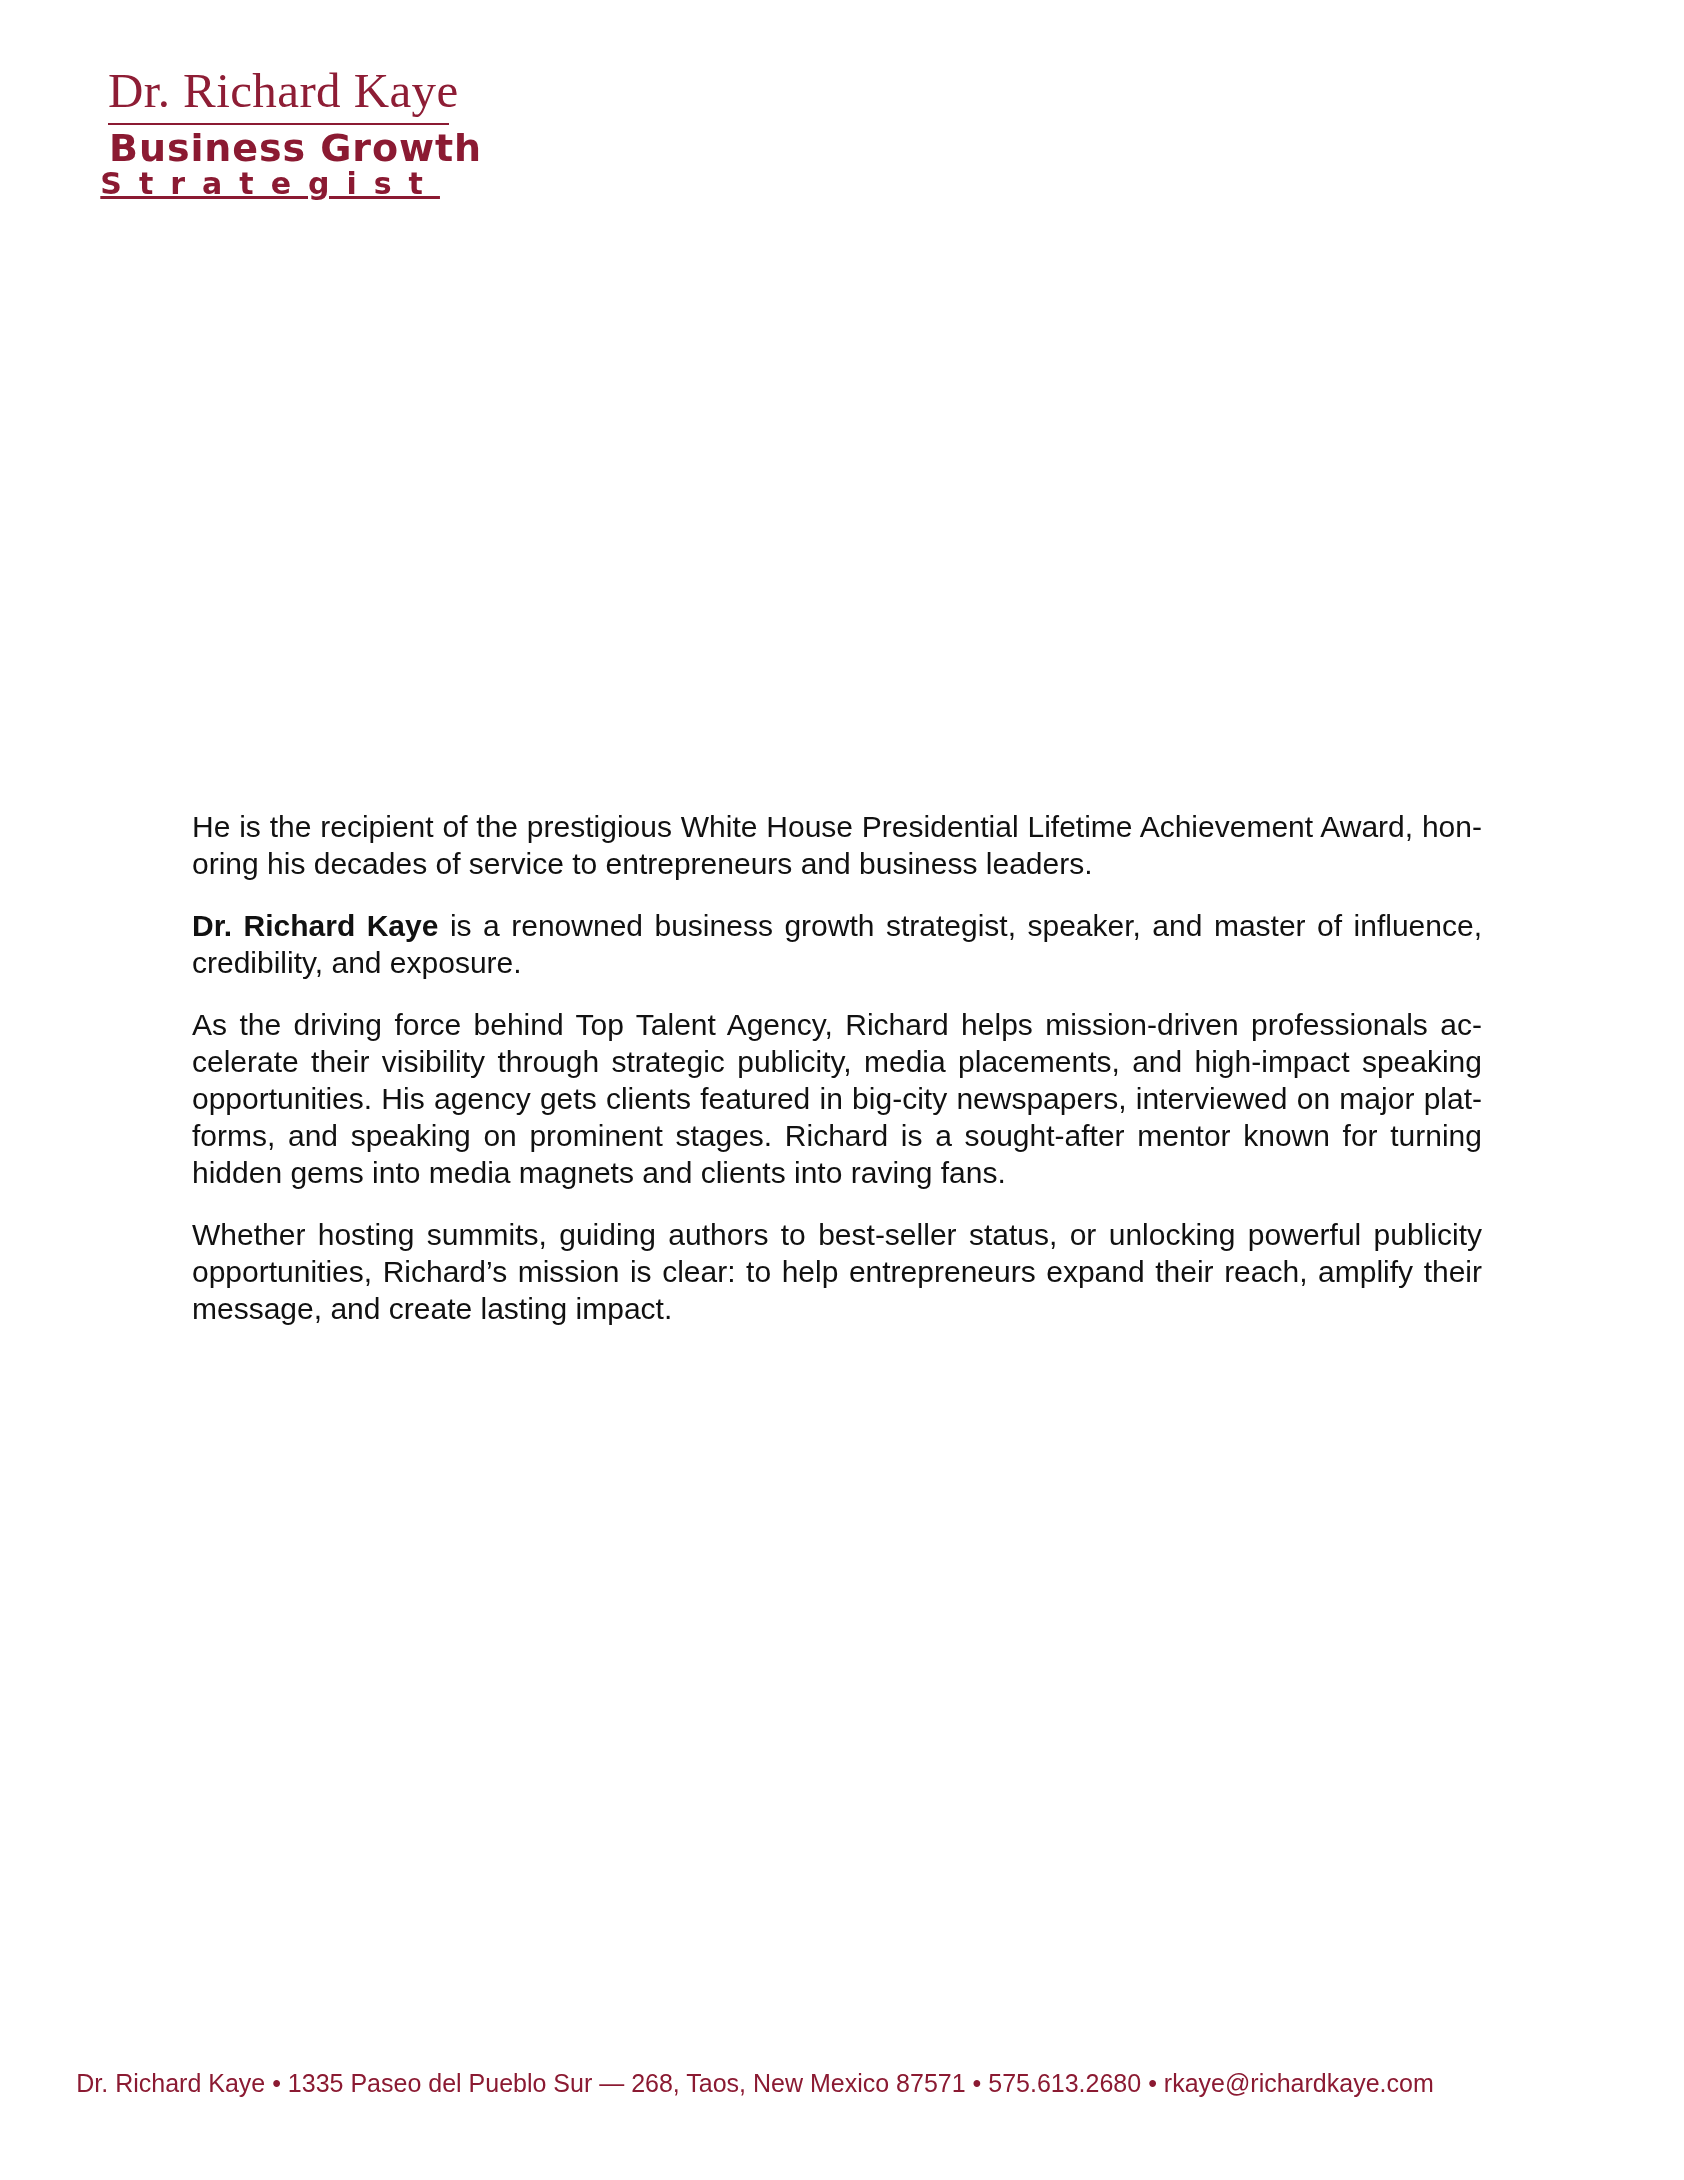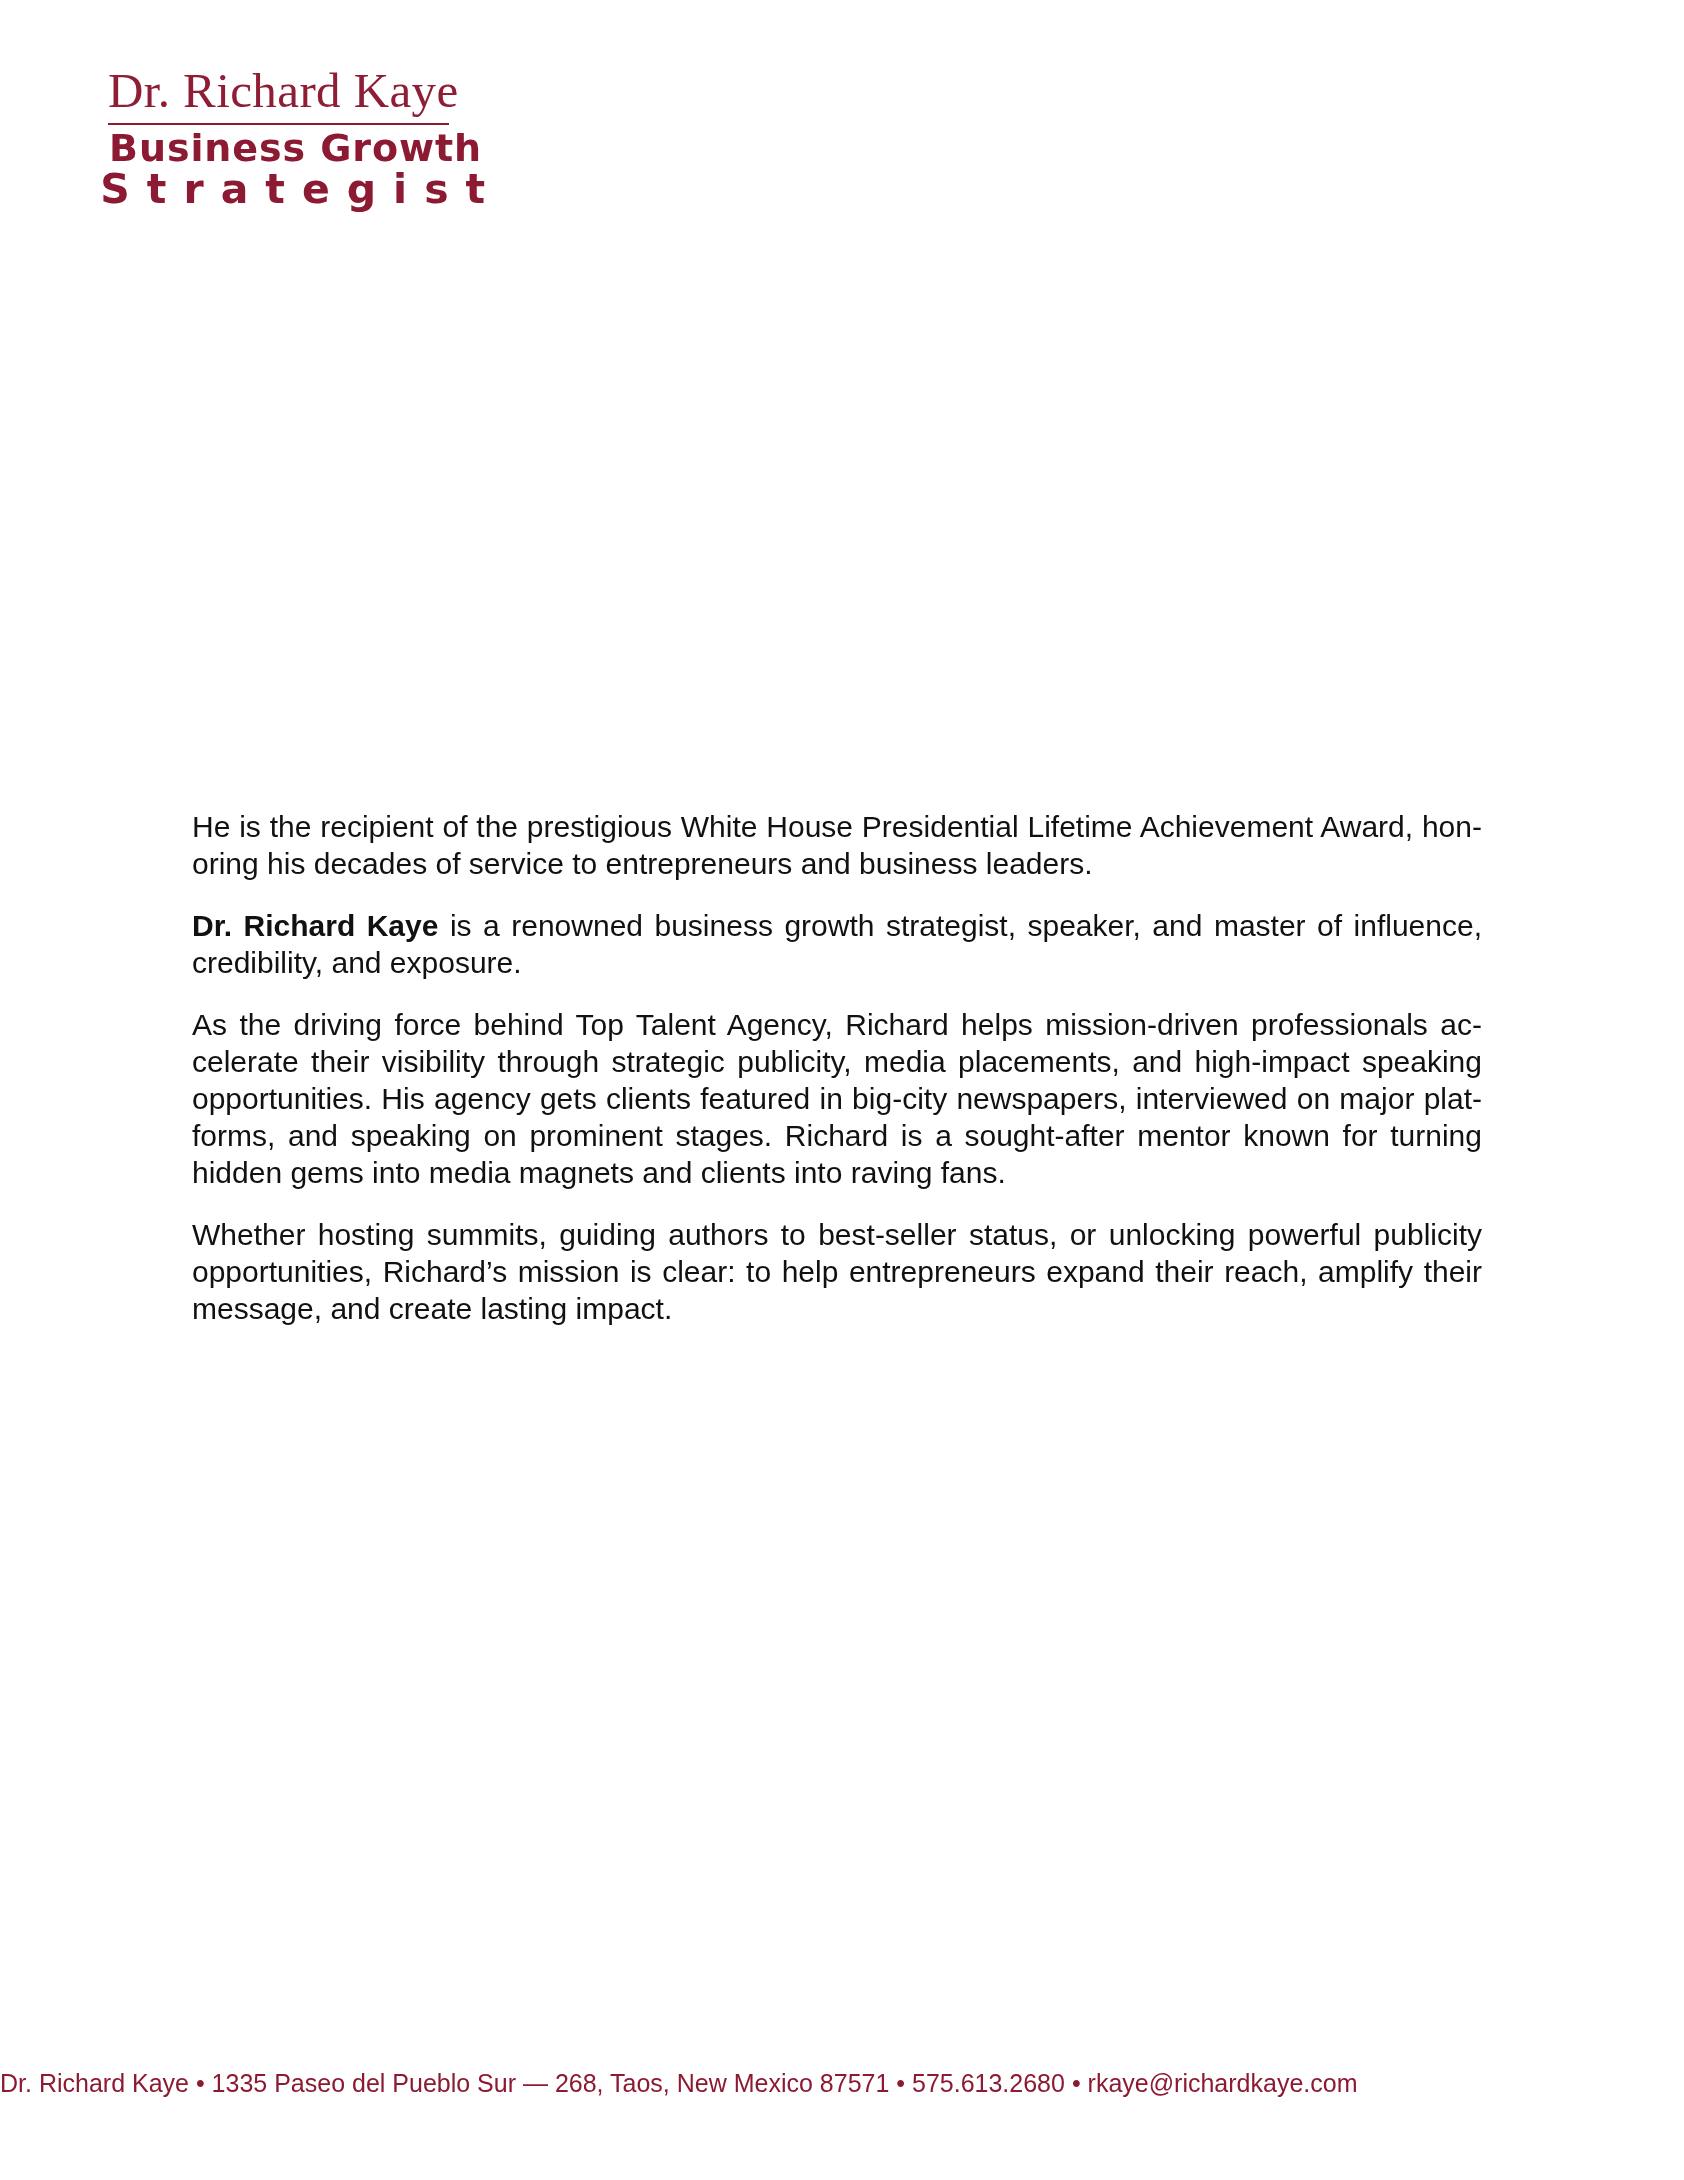--- a/index.html
+++ b/index.html
@@ -47,25 +47,26 @@
     letter-spacing: 0.9px;
     color: #8b1a32;
     white-space: nowrap;
     text-align: center;
   }
   .logo-tag2 {
     margin-top: 2.6px;
     margin-left: -7.7px;
     font-family: "DejaVu Sans", sans-serif;
     font-weight: 700;
-    font-size: 41px;
+    font-size: 30px;
     line-height: 1;
     letter-spacing: 17px;
     color: #8b1a32;
     white-space: nowrap;
+    text-decoration: underline;
   }
 
   
   .bio {
     position: absolute;
     left: 192px;
     top: 808px;
     width: 1290px;
     font-family: "Liberation Sans", sans-serif;
     font-size: 30px;
@@ -79,24 +80,24 @@
   .bio p:last-child {
     margin-bottom: 1px;
   }
   .bio strong {
     font-weight: 700;
   }
 
   
   .footer {
     position: absolute;
-    left: 0;
+    left: 8px;
     top: 2068px;
     width: 100%;
-    text-align: left;
+    text-align: center;
     font-family: "Liberation Sans", sans-serif;
     font-size: 25px;
     line-height: 1.2;
     color: #8b1a32;
     white-space: nowrap;
   }
 </style>
 </head>
 <body>
 

